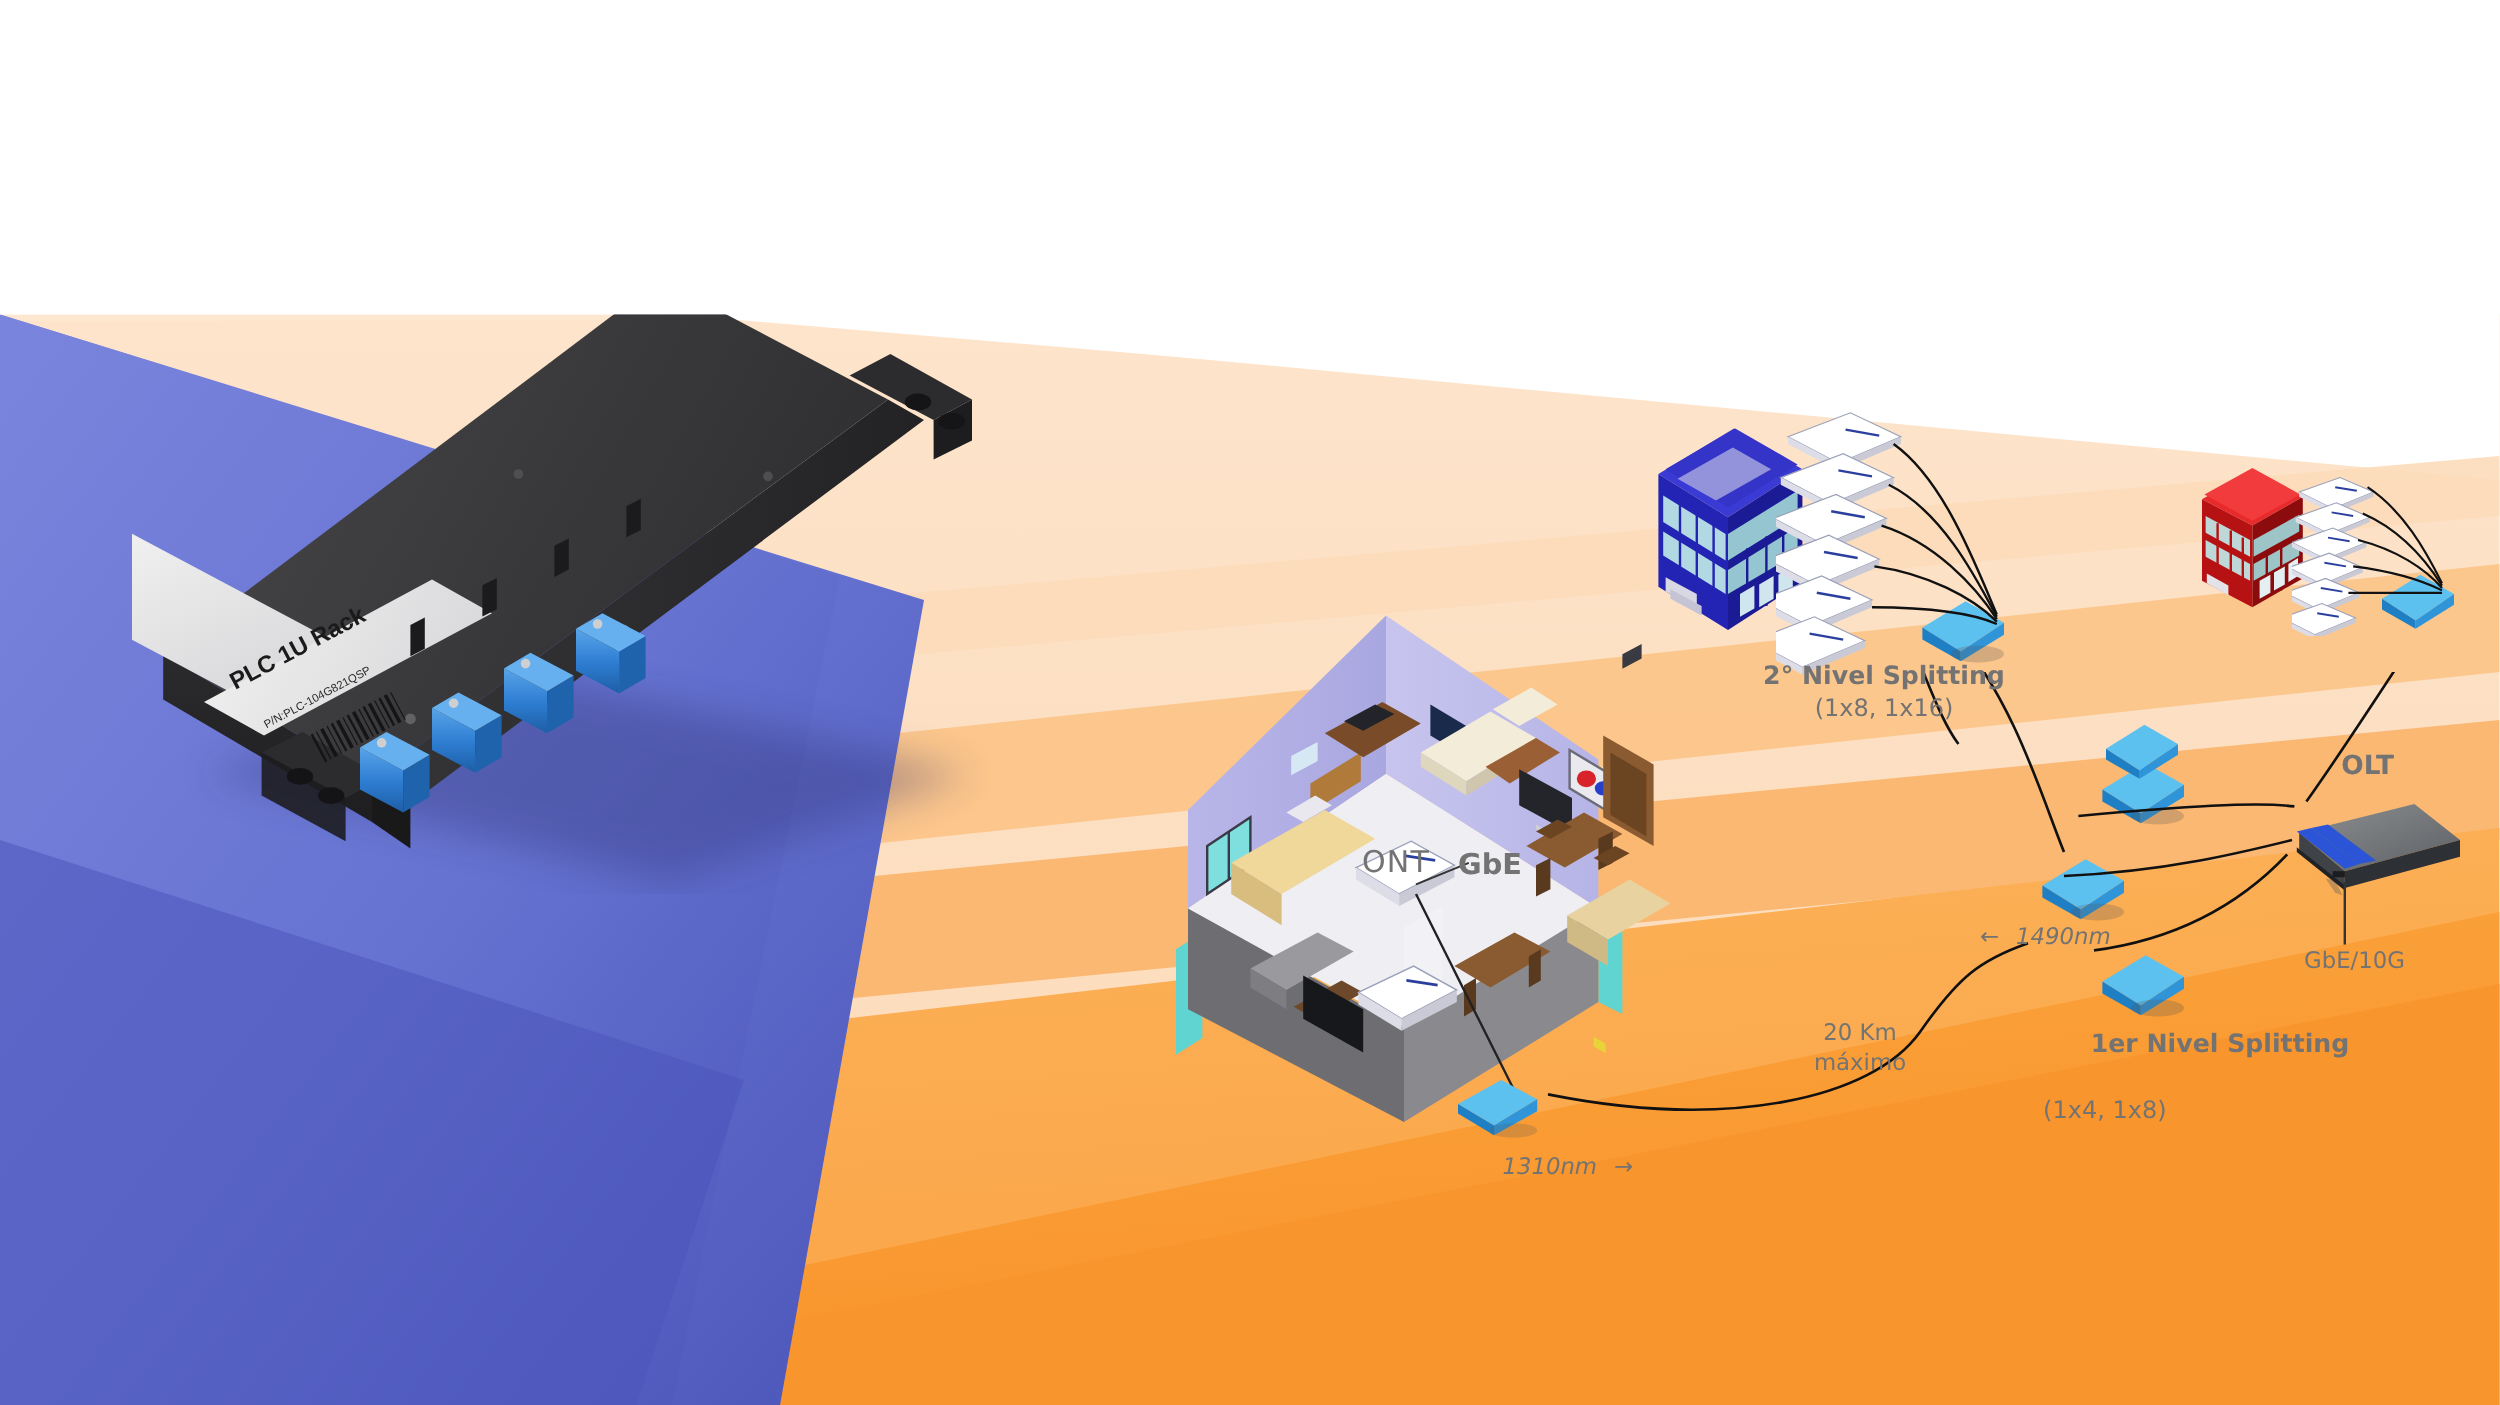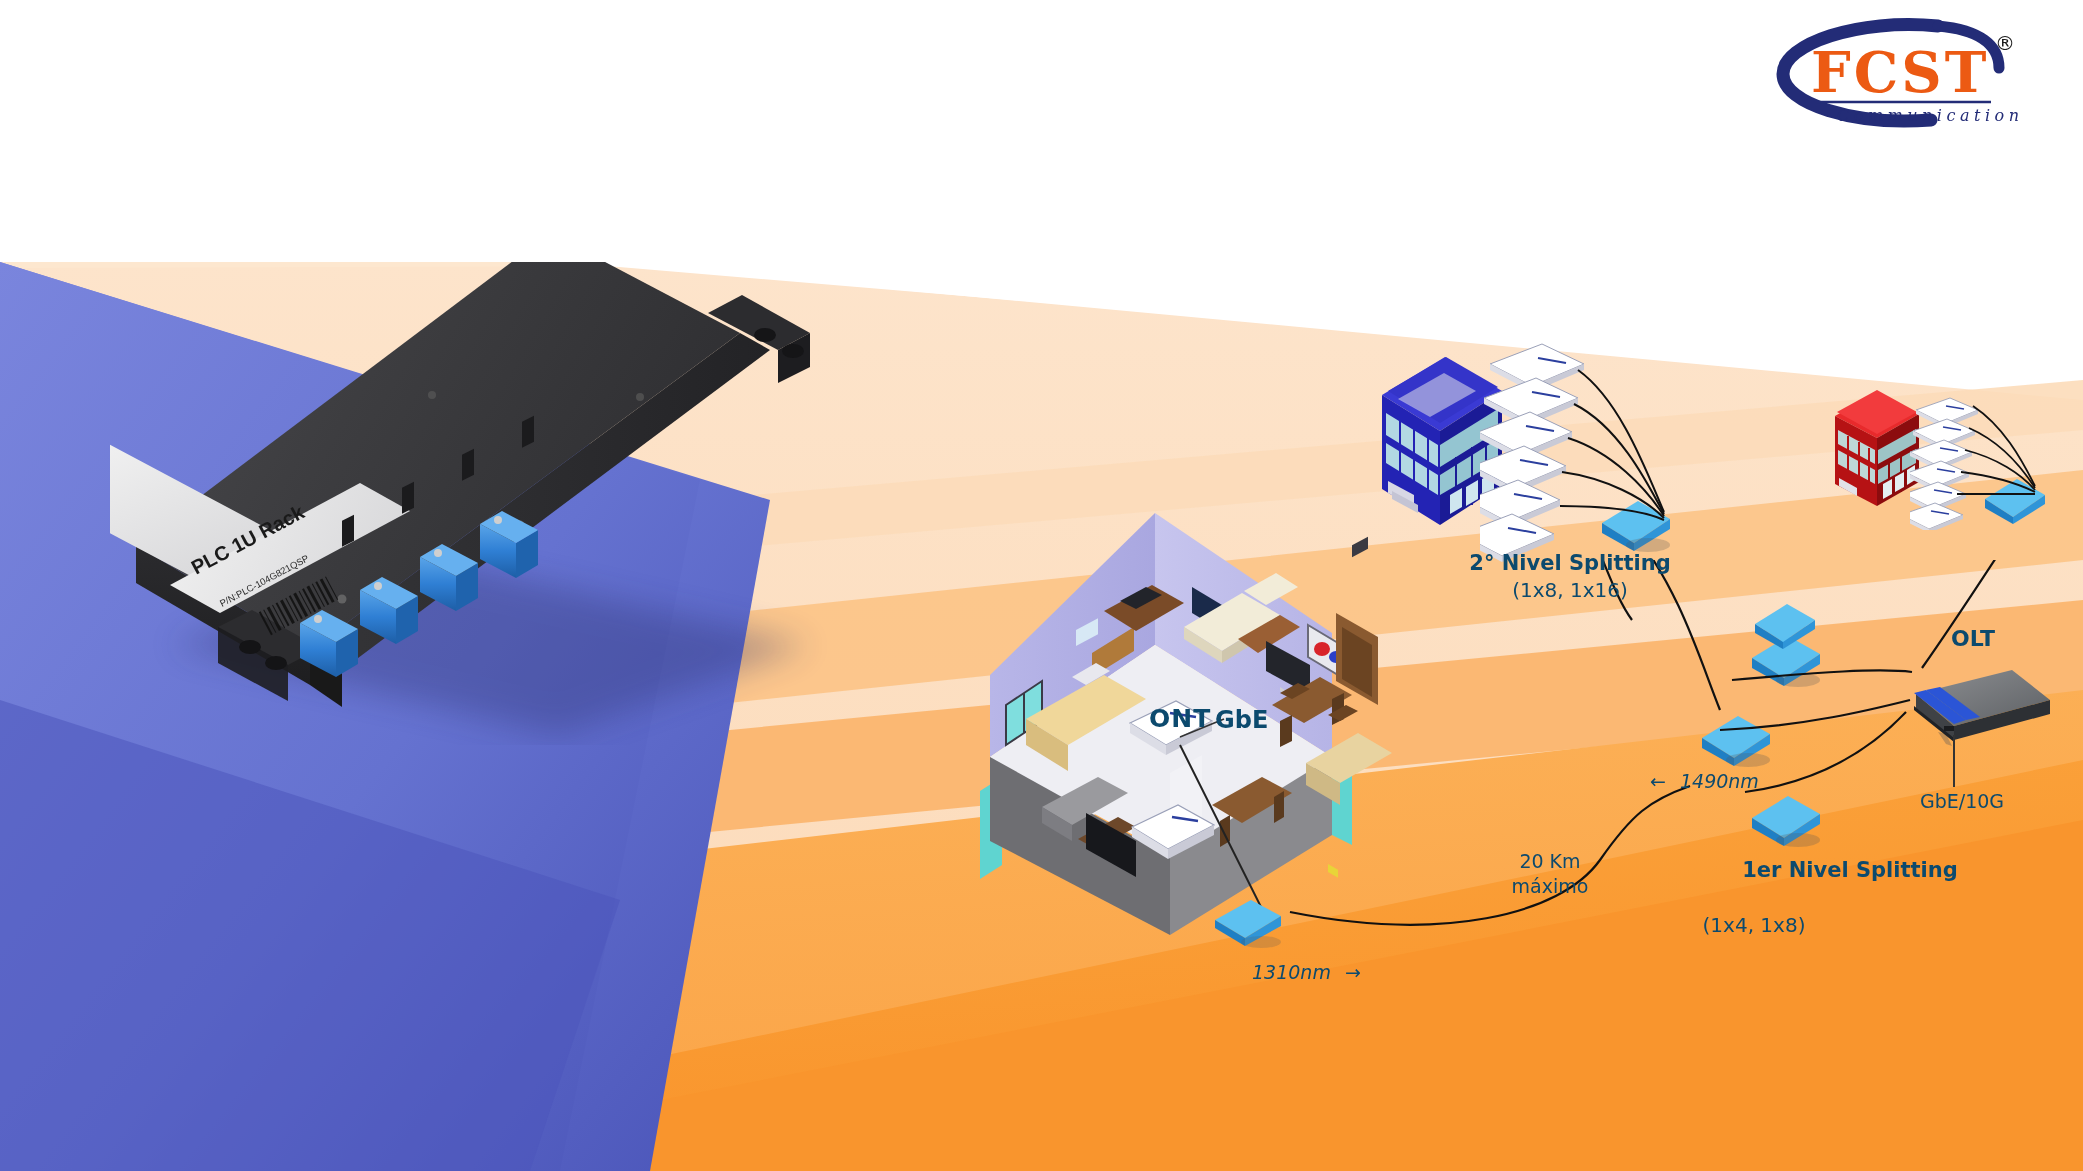--- a/index.html
+++ b/index.html
@@ -28,33 +28,33 @@
     position:absolute; left:0; top:0; width:2083px; height:1171px;
     overflow:hidden; z-index:1;
   }
   #stage svg.bg { position:absolute; left:0; top:0; }
 
   
   .scene-el { position:absolute; z-index:20; }
 
   
   .lbl {
-    position:absolute; z-index:40; color:#0c4a6e;
+    position:absolute; z-index:40; color:#737373;
     font-family:"DejaVu Sans", sans-serif;
     white-space:nowrap; line-height:1.25;
   }
   .lbl.center { text-align:center; }
 
   .lbl-olt { font-size:22px; font-weight:bold; }
   .lbl-gbe10g { font-size:19px; }
   .lbl-split { font-size:21px; font-weight:bold; }
   .lbl-split-sub { font-size:20px; font-weight:normal; }
   .lbl-nm { font-size:19px;font-style:italic; }
   .lbl-km { font-size:19px; text-align:center; }
-  .lbl-ont { font-size:25px; font-weight:bold; letter-spacing:1px;margin-left:14px; }
+  .lbl-ont { font-size:25px; font-weight:normal; letter-spacing:1px; }
   .lbl-gbe { font-size:24px; font-weight:bold;text-align:center; }
 
   
   #rack-wrap { position:absolute; left:110px; top:215px; width:830px; height:530px; z-index:30; }
 </style>
 </head>
 <body>
 
 <div id="stage">
   <svg class="bg" width="2083" height="1171" viewBox="0 0 2083 1171">
@@ -621,29 +621,13 @@
 <div class="lbl lbl-nm" style="left:1252px; top:945px;margin-top:16px;">
   <span>1310nm</span>
   <span style="margin-left:8px;">→</span>
 </div>
 
 <div class="lbl lbl-km" style="left:1490px; top:850px; width:120px;">20 Km</div>
 <div class="lbl lbl-km" style="left:1490px; top:875px; width:120px;">máximo</div>
 
 <div id="header">
 
-  <div id="logo">
-    <svg width="265" height="120" viewBox="0 0 265 120">
-
-      <path d="M175,14 C95,6 20,32 20,62 C20,92 92,114 168,108" fill="none" stroke="#232c77" stroke-width="13" stroke-linecap="round"></path>
-      <path d="M175,14 C218,18 236,34 236,56" fill="none" stroke="#232c77" stroke-width="11" stroke-linecap="round"></path>
-      <path d="M236,60 C236,84 214,102 170,108" fill="none" stroke="#232c77" stroke-width="11" stroke-linecap="round" opacity="0"></path>
-
-      <text x="48" y="80" font-family="DejaVu Serif, serif" font-size="56" font-weight="bold" fill="#ec5a13" letter-spacing="3">FCST</text>
-
-      <line x1="54" y1="90" x2="228" y2="90" stroke="#232c77" stroke-width="2.5"></line>
-
-      <text x="74" y="109" font-family="DejaVu Serif, serif" font-size="16" font-style="italic" fill="#232c77" letter-spacing="4.5">Communication</text>
-
-      <text x="232" y="38" font-family="DejaVu Sans, sans-serif" font-size="20" fill="#1a1a1a">®</text>
-    </svg>
-  </div>
 </div>
 
 </body></html>

